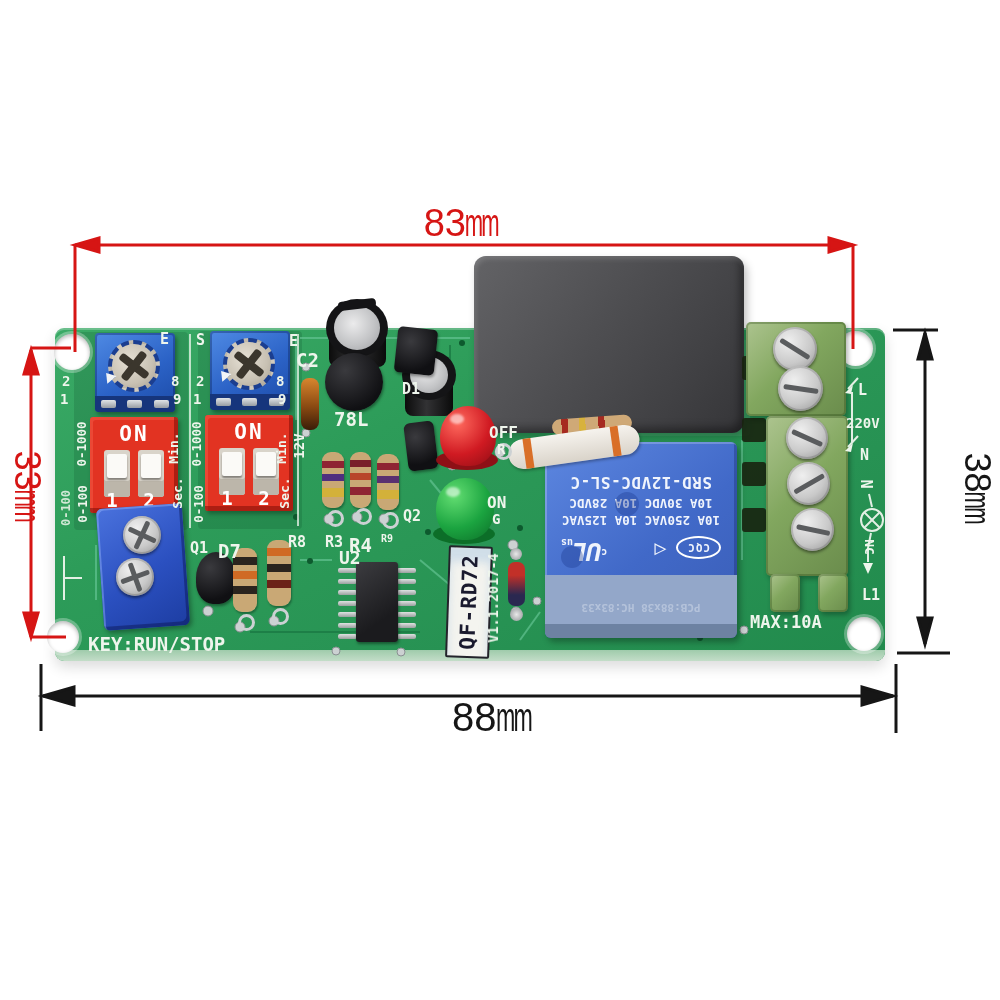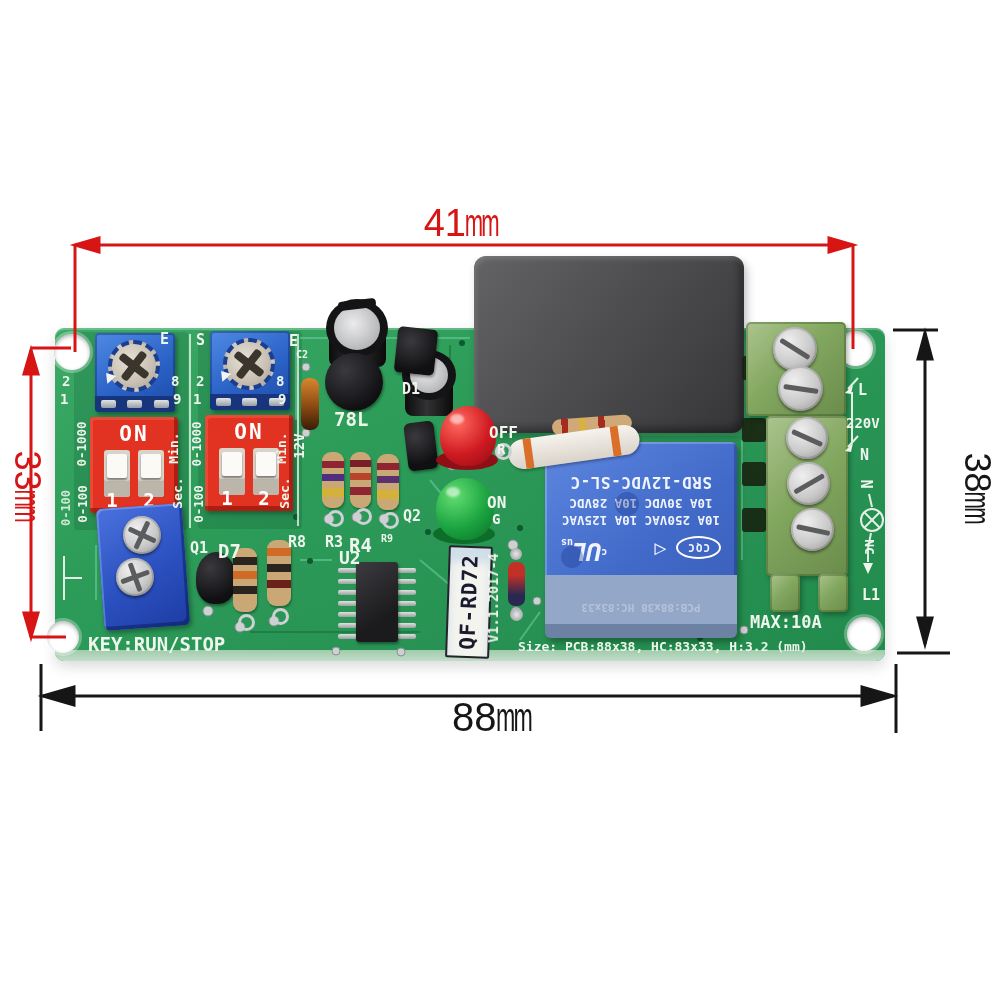--- a/index.html
+++ b/index.html
@@ -350,39 +350,38 @@
   <span class="silk" style="left:289px;top:332px;font-size:15px;z-index:29">E</span>
   <span class="silk" style="left:196px;top:373px;font-size:14px">2</span>
   <span class="silk" style="left:193px;top:391px;font-size:14px">1</span>
   <span class="silk" style="left:276px;top:373px;font-size:14px;z-index:29">8</span>
   <span class="silk" style="left:278px;top:391px;font-size:14px;z-index:29">9</span>
   <span class="silk vtx" style="left:196px;top:444px;font-size:12.5px">0-1000</span>
   <span class="silk vtx" style="left:198px;top:504px;font-size:12.5px">0-100</span>
   <span class="silk vtx" style="left:281px;top:448px;font-size:13px">Min.</span>
   <span class="silk vtx" style="left:284px;top:493px;font-size:13px">Sec.</span>
 
-  <span class="silk" style="left:296px;top:349px;font-size:10px">C2</span>
+  <span class="silk" style="left:296px;top:349px;font-size:19px">C2</span>
   <span class="silk" style="left:402px;top:380px;font-size:15px">D1</span>
   <span class="silk" style="left:334px;top:408px;font-size:19px;z-index:18">78L</span>
   <span class="silk vtx" style="left:299px;top:446px;font-size:14px">12V</span>
   <span class="silk" style="left:489px;top:423px;font-size:16px">OFF</span>
   <span class="silk" style="left:497px;top:441px;font-size:14px">R</span>
   <span class="silk" style="left:487px;top:493px;font-size:16px">ON</span>
   <span class="silk" style="left:492px;top:511px;font-size:14px">G</span>
   <span class="silk" style="left:190px;top:539px;font-size:15px">Q1</span>
   <span class="silk" style="left:218px;top:540px;font-size:19px">D7</span>
   <span class="silk" style="left:403px;top:507px;font-size:15px">Q2</span>
   <span class="silk" style="left:288px;top:533px;font-size:15px">R8</span>
   <span class="silk" style="left:325px;top:533px;font-size:15px">R3</span>
   <span class="silk" style="left:349px;top:534px;font-size:19px">R4</span>
   <span class="silk" style="left:381px;top:533px;font-size:10px">R9</span>
   <span class="silk" style="left:339px;top:547px;font-size:18px">U2</span>
   <span class="silk vtx" style="left:493px;top:598px;font-size:13.5px">V1.1.2017-4</span>
   <span class="silk" style="left:88px;top:633px;font-size:19px;z-index:29">KEY:RUN/STOP</span>
-  <span class="silk" style="left:518px;top:639px;font-size:13px;z-index:29">Size: PCB:88x38, HC:83x33, H:3.2 (mm)</span>
   <span class="silk" style="left:750px;top:612px;font-size:17px;z-index:29">MAX:10A</span>
   <span class="silk" style="left:858px;top:381px;font-size:15px">L</span>
   <span class="silk" style="left:846px;top:415px;font-size:14px">220V</span>
   <span class="silk" style="left:860px;top:446px;font-size:15px">N</span>
   <span class="silk vtx90" style="left:866px;top:484px;font-size:15px">N</span>
   <span class="silk vtx90" style="left:869px;top:547px;font-size:13px">NC</span>
   <span class="silk" style="left:862px;top:586px;font-size:15px">L1</span>
 
   <svg width="1000" height="1000" style="position:absolute;left:0;top:0;z-index:27;pointer-events:none">
     <g stroke="#eef5ec" stroke-width="2" fill="none" opacity=".95">
@@ -427,21 +426,21 @@
       <line x1="897" y1="653" x2="950" y2="653"></line>
       <line x1="43" y1="696" x2="893" y2="696"></line>
       <polygon points="43,696 74,687 74,705"></polygon>
       <polygon points="893,696 862,687 862,705"></polygon>
       <line x1="41" y1="664" x2="41" y2="731"></line>
       <line x1="896" y1="664" x2="896" y2="733"></line>
     </g>
   </svg>
 
   <div class="dim red" style="left:465px;top:223px">
-    <span>41</span><span class="u">mm</span>
+    <span>83</span><span class="u">mm</span>
   </div>
   <div class="dim red rot90" style="left:27px;top:489px;font-size:36px">
     <span>33</span><span class="u">mm</span>
   </div>
   <div class="dim blk rot90" style="left:977px;top:491px;font-size:36px">
     <span>38</span><span class="u">mm</span>
   </div>
   <div class="dim blk" style="left:496px;top:717px;font-size:40px">
     <span>88</span><span class="u">mm</span>
   </div>

